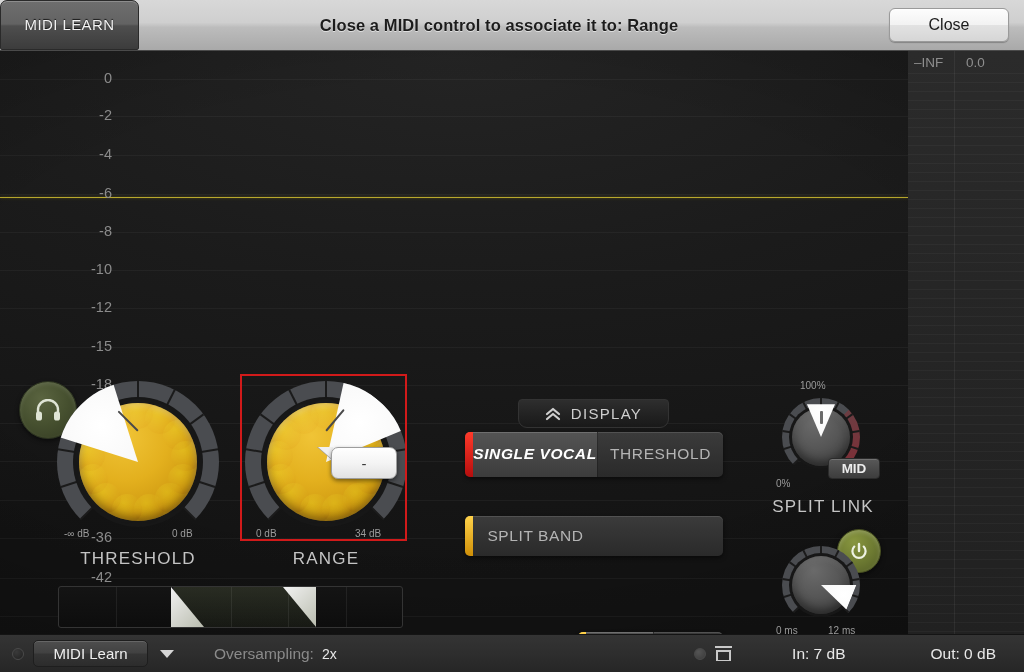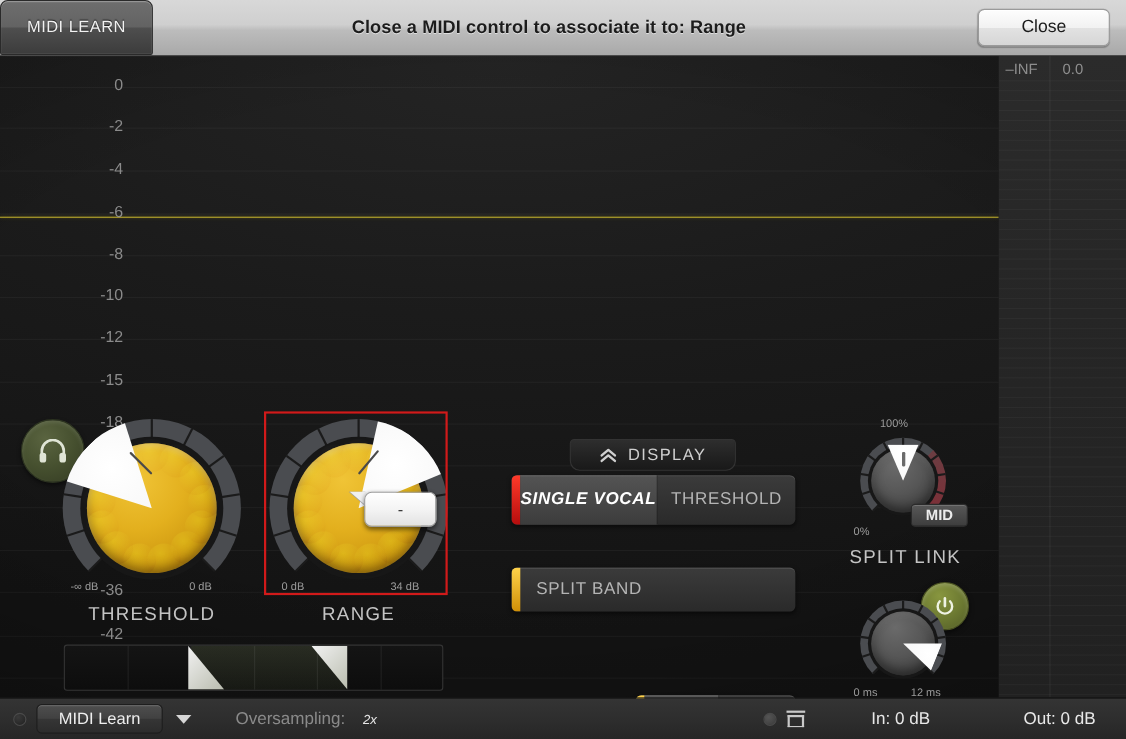--- a/index.html
+++ b/index.html
@@ -291,21 +291,21 @@
     display:flex; align-items:center; justify-content:center;
     box-shadow:inset 0 1px 0 rgba(255,255,255,.14);
     cursor:pointer;
   }
   #bb-caret {
     margin-left:12px; width:0; height:0;
     border-left:7px solid transparent; border-right:7px solid transparent;
     border-top:8px solid #d6d6d6; cursor:pointer;
   }
   #bb-oversampling-label { margin-left:40px; color:#8a8a8a; font-size:15.5px; }
-  #bb-oversampling-value { margin-left:16px; color:#e6e6e6; font-size:12px; cursor:pointer;font-style:italic; }
+  #bb-oversampling-value { margin-left:8px; color:#e6e6e6; font-size:14px; cursor:pointer; }
   #bb-dot {
     margin-left:auto; width:12px; height:12px; border-radius:50%;
     background:radial-gradient(circle at 35% 30%, #555, #3a3a3a); border:1px solid #4a4a4a;
   }
   #bb-resize-icon { margin-left:9px; width:17px; height:15px; position:relative; cursor:pointer; }
   #bb-resize-icon i { position:absolute; background:#c9c9c9; display:block; }
   #bb-in { margin-left:60px; color:#e8e8e8; font-size:15.5px; }
   #bb-out { margin-left:85px; margin-right:28px; color:#e8e8e8; font-size:15.5px; }
 </style>
 </head>
@@ -632,16 +632,16 @@
     <div id="bb-oversampling-label">Oversampling:</div>
     <div id="bb-oversampling-value">2x</div>
     <div id="bb-dot"></div>
     <div id="bb-resize-icon">
       <i style="left:0;top:0;width:17px;height:2px;"></i>
       <i style="left:1px;top:4px;width:15px;height:1.5px;"></i>
       <i style="left:1px;top:4px;width:1.5px;height:11px;"></i>
       <i style="left:14px;top:4px;width:1.5px;height:11px;"></i>
       <i style="left:1px;top:13.5px;width:15px;height:1.5px;"></i>
     </div>
-    <div id="bb-in">In: 0 dB</div>
+    <div id="bb-in">In: 7 dB</div>
     <div id="bb-out">Out: 0 dB</div>
   </div>
 </div>
 
 </body></html>

